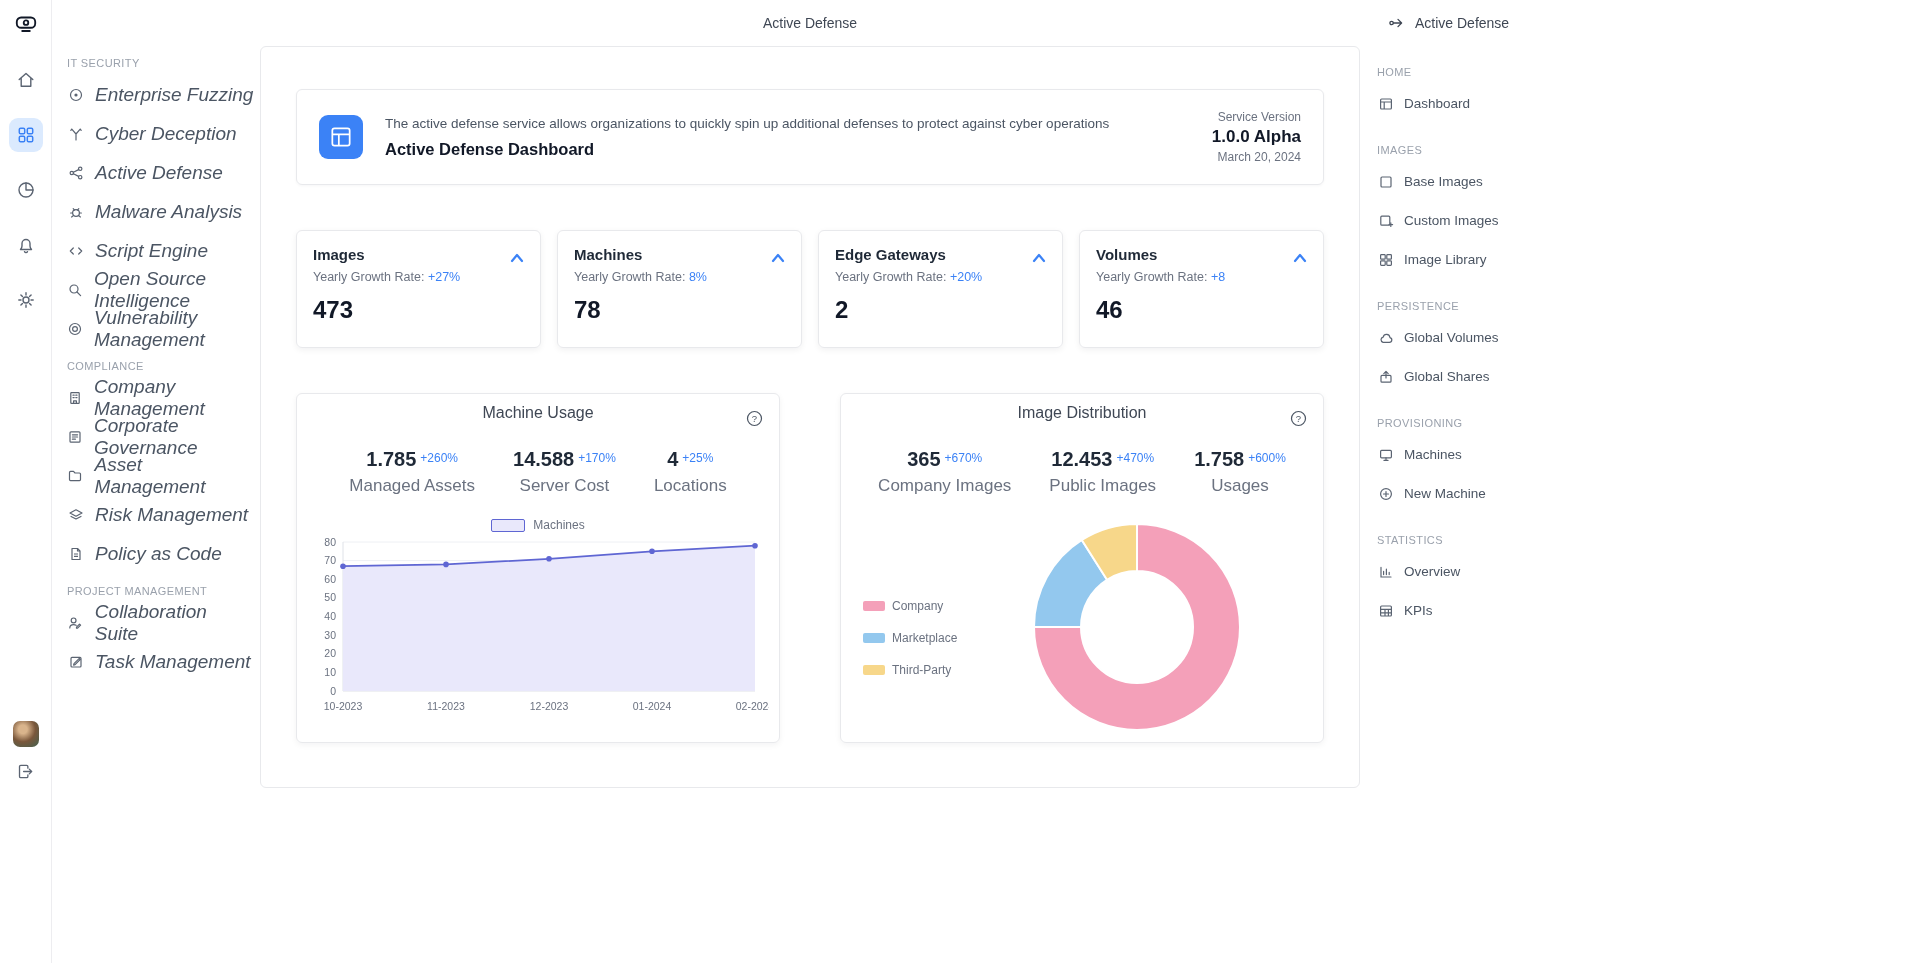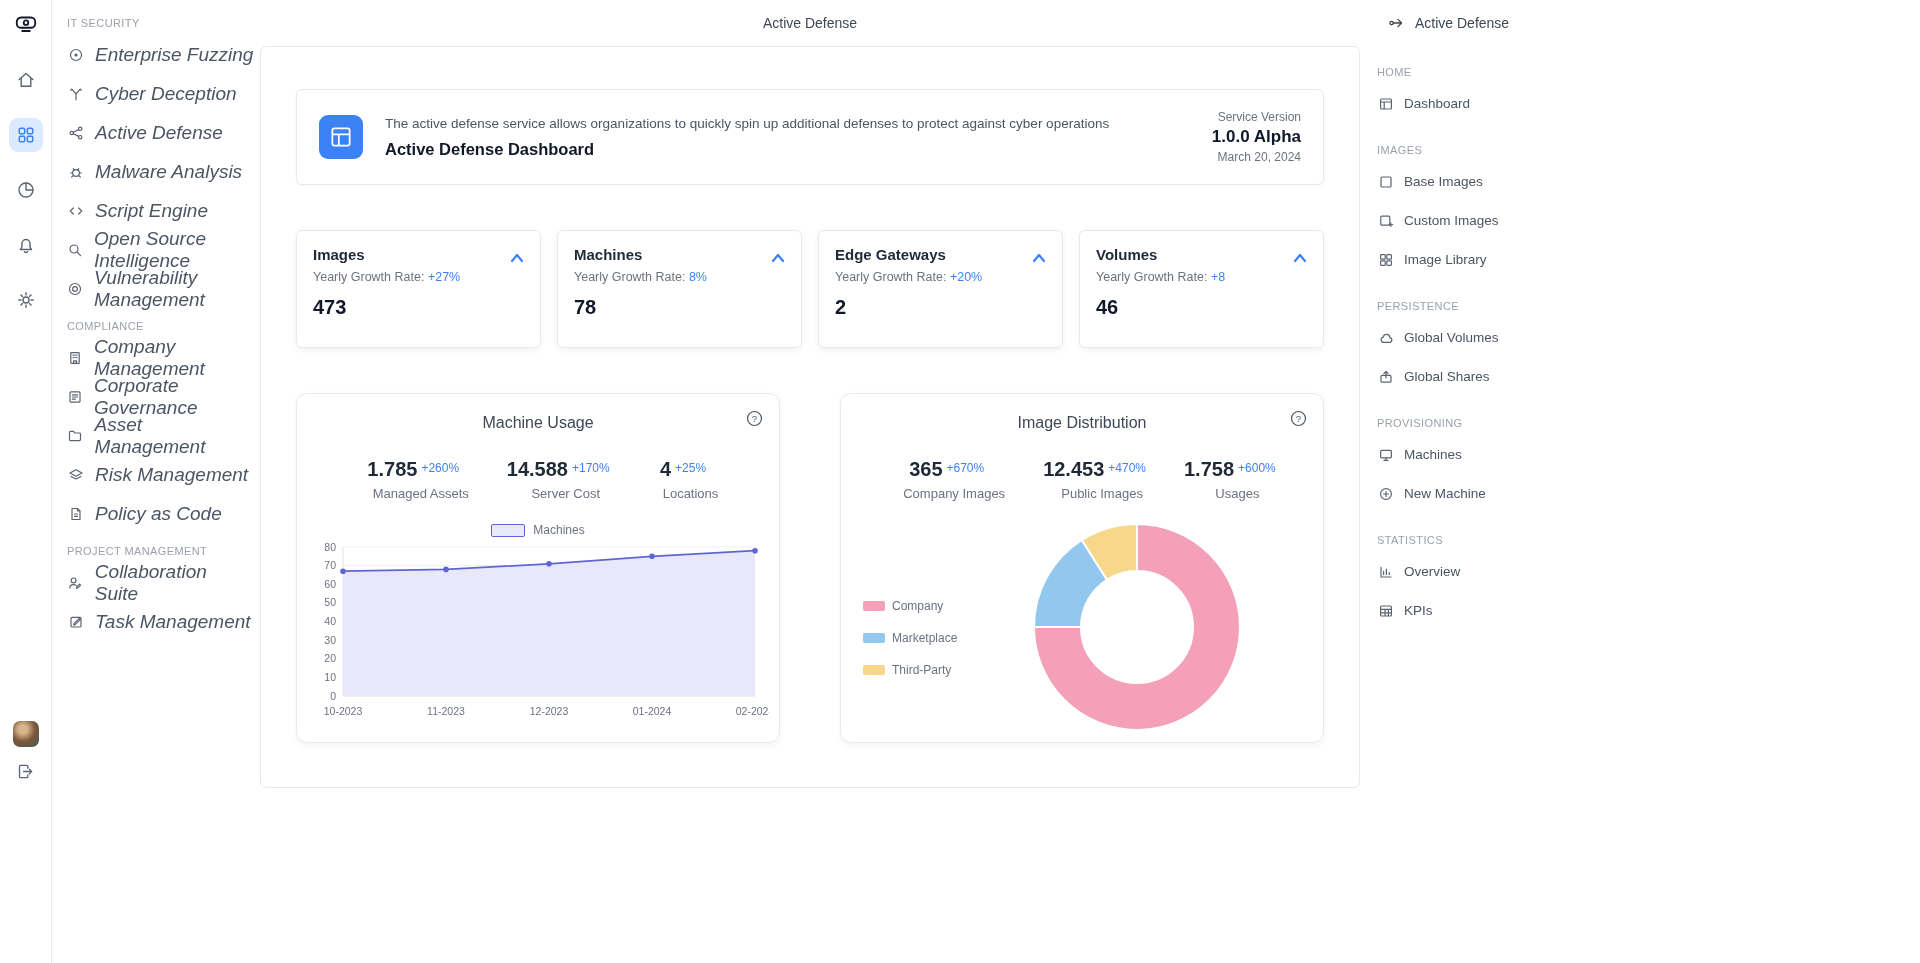--- a/index.html
+++ b/index.html
@@ -16,21 +16,21 @@
           align-items:center; padding:11px 0 182px; }
   .logo { margin-bottom:26px; }
   .rail-btn { width:34px; height:34px; border-radius:9px; display:flex; align-items:center;
               justify-content:center; margin-bottom:21px; }
   .rail-btn.active { background:#dbeafe; }
   .spacer { flex:1; }
   .avatar { width:26px; height:26px; border-radius:7px; margin-bottom:15px;
             background:radial-gradient(circle at 38% 32%, #d9b48c 18%, #7a573b 52%, #41604f 100%); }
 
   
-  .sidebar { flex:0 0 208px; padding:13px 0 0 15px; }
+  .sidebar { flex:0 0 208px; padding:13px 0 0 15px;margin-top:40px; }
   .sec-label { font-size:11px; color:#9aa1ac; letter-spacing:.4px; font-weight:400;
                margin:12px 0 6px; }
   .sidebar .sec-label:first-child { margin-top:4px; }
   .sb-item { display:flex; align-items:center; gap:11px; height:39px; font-size:19px;
              color:#4b5563; padding-right:6px; border-radius:6px;font-style:italic; }
   .sb-item .ic { width:17px; display:flex; justify-content:center; }
 
   
   .main { flex:1 1 auto; min-width:0; display:flex; flex-direction:column; }
   .main-header { height:46px; display:flex; align-items:center; justify-content:center;
@@ -49,34 +49,34 @@
   .hero-sv { font-size:12px; color:#6b7280; }
   .hero-ver { font-size:17px; font-weight:700; color:#111827; margin:3px 0; }
   .hero-date { font-size:12px; color:#6b7280; }
 
   .stats-row { display:flex; gap:16px; margin-top:45px; }
   .stat-card { flex:1; height:118px; border:1px solid #e8e9ec; border-radius:6px; padding:15px 16px;
                position:relative; box-shadow:0 2px 6px rgba(15,23,42,.06); }
   .stat-title { font-size:15px; font-weight:700; color:#1f2937; }
   .stat-growth { font-size:12.5px; color:#6b7280; margin-top:7px; }
   .stat-growth b { color:#3b82f6; font-weight:400; }
-  .stat-value { font-size:20px; font-weight:700; color:#111827; margin-top:12px; }
+  .stat-value { font-size:24px; font-weight:700; color:#111827; margin-top:12px; }
   .chev { position:absolute; top:17px; right:13px; }
 
   .charts-row { display:flex; gap:60px; margin-top:45px; }
-  .chart-card { width:484px; height:350px; border:1px solid #e8e9ec; border-radius:11px;
-                position:relative; padding-top:20px; box-shadow:0 2px 6px rgba(15,23,42,.05); }
+  .chart-card { width:484px; height:350px; border:1px solid #e8e9ec; border-radius:6px;
+                position:relative; padding-top:10px; box-shadow:0 2px 6px rgba(15,23,42,.05); }
   .chart-title { text-align:center; font-size:16px; color:#3f4754; }
   .help-btn { position:absolute; top:16px; right:16px; }
   .cstats { display:flex; justify-content:center; gap:38px; margin-top:26px; }
   .cstat { text-align:center; }
   .cstat-top { font-size:20px; font-weight:700; color:#1f2937; }
   .cstat-delta { font-size:12px; color:#3b82f6; font-weight:400; margin-left:4px;
                  position:relative; top:-4px; }
-  .cstat-label { font-size:13px; color:#6b7280; margin-top:5px;margin-left:15px; }
+  .cstat-label { font-size:17px; color:#6b7280; margin-top:5px; }
   .legend-row { display:flex; justify-content:center; align-items:center; gap:8px; margin-top:22px; }
   .legend-swatch { width:34px; height:13px; border-radius:2px; border:1.3px solid #5f66d3;
                    background:#e9e8fb; }
   .legend-label { font-size:12px; color:#6b7280; }
   .line-chart { margin:3px auto 0; }
 
   .dlegend { position:absolute; left:22px; top:206px; display:flex; flex-direction:column; gap:20px; }
   .dlegend-item { display:flex; align-items:center; gap:7px; height:12px; }
   .dlegend-swatch { width:22px; height:10px; border-radius:2px; }
   .dlegend-label { font-size:12px; color:#6b7280; }

